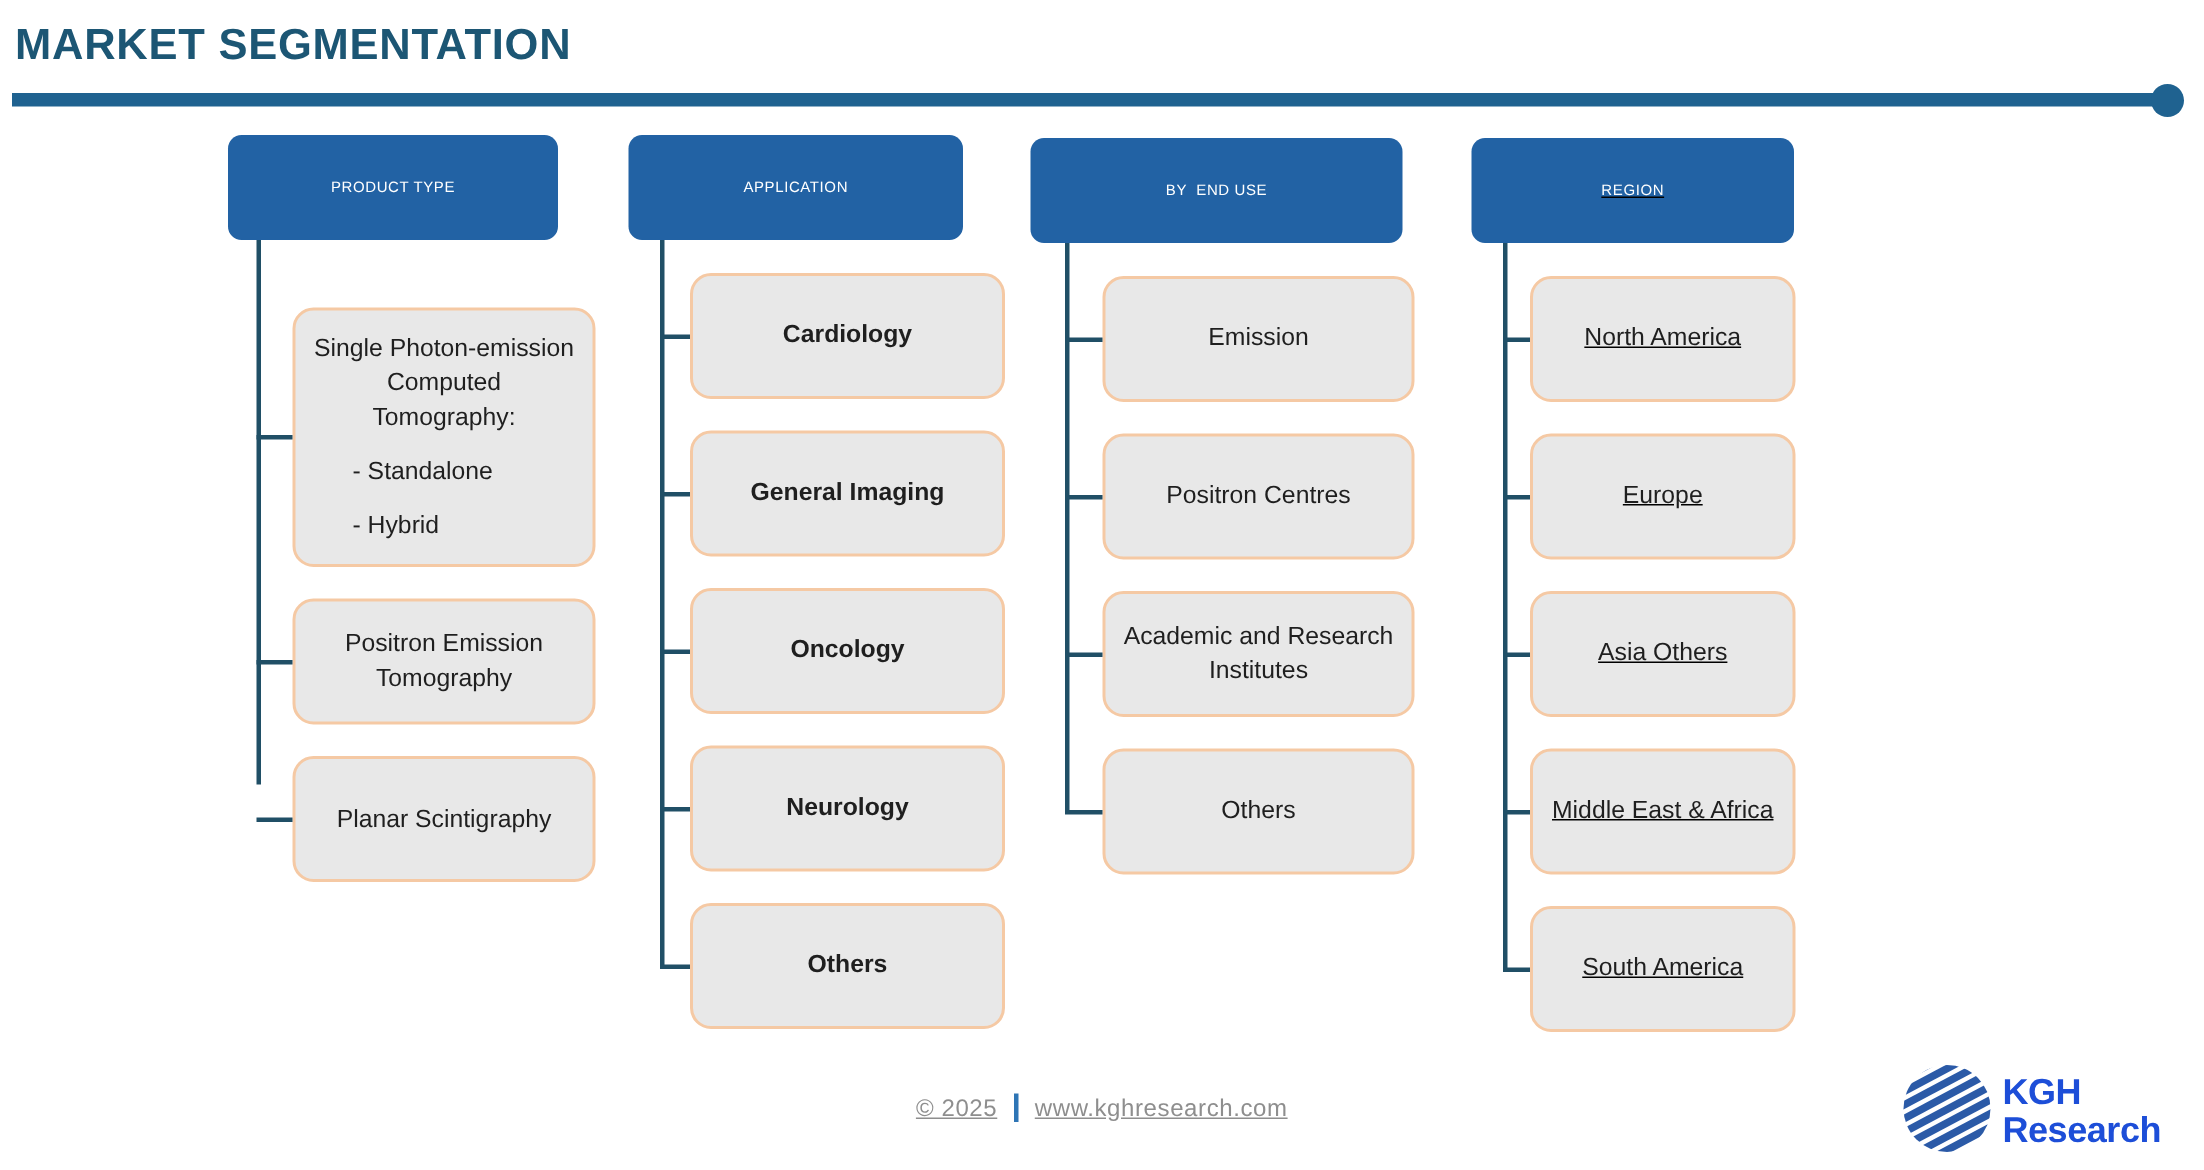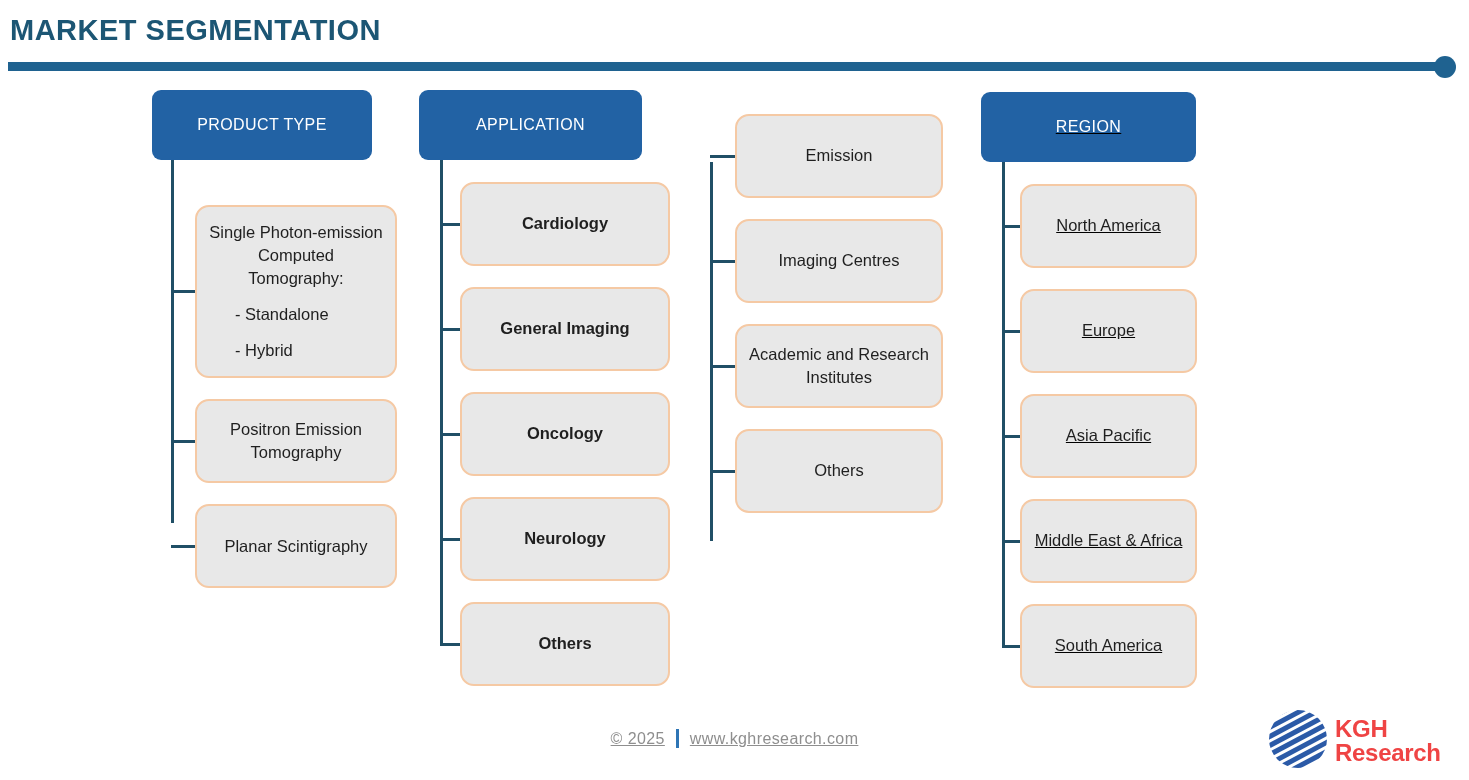--- a/index.html
+++ b/index.html
@@ -43,21 +43,21 @@
   .c2 { left: 687px; top: 92px;  width: 248px; }
   .c3 { left: 981px; top: 92px;  width: 215px; text-decoration: underline; }
   .col-header {
     height: 70px;
     border-radius: 9px;
     background: #2262A4;
     color: #ffffff;
     display: flex;
     align-items: center;
     justify-content: center;
-    font-size: 16px;
+    font-size: 10px;
     letter-spacing: 0.4px;
     white-space: pre-wrap;
     text-align: center;
   }
   .vline {
     position: absolute;
     width: 3px;
     background: #204F66;
     top: 70px;
   }
@@ -130,21 +130,21 @@
   }
   .logo {
     position: absolute;
     left: 1268px;
     top: 707px;
     display: flex;
     align-items: center;
     gap: 7px;
   }
   .logo-text {
-    color: #ef4444;
+    color: #1d4ed8;
     font-weight: bold;
     font-size: 24px;
     line-height: 1.02;
     letter-spacing: -0.3px;
   }
 </style>
 </head>
 <body>
 
 <div class="canvas">
@@ -186,48 +186,49 @@
           </div>
           <div class="item">
             <div>Neurology</div>
           </div>
           <div class="item">
             <div>Others</div>
           </div>
         </div>
       </div>
       <div class="column c2">
+        <div class="col-header">BY  END USE</div>
         <div class="vline" style="height: 379px;"></div>
         <div class="items">
           <div class="item">
             <div>Emission</div>
           </div>
           <div class="item">
-            <div>Imaging Centres</div>
+            <div>Positron Centres</div>
           </div>
           <div class="item">
             <div>Academic and Research Institutes</div>
           </div>
           <div class="item">
             <div>Others</div>
           </div>
         </div>
       </div>
       <div class="column c3">
         <div class="col-header">REGION</div>
         <div class="vline" style="height: 484px;"></div>
         <div class="items">
           <div class="item">
             <div>North America</div>
           </div>
           <div class="item">
             <div>Europe</div>
           </div>
           <div class="item">
-            <div>Asia Pacific</div>
+            <div>Asia Others</div>
           </div>
           <div class="item">
             <div>Middle East &amp; Africa</div>
           </div>
           <div class="item">
             <div>South America</div>
           </div>
         </div>
       </div>
     </div>

